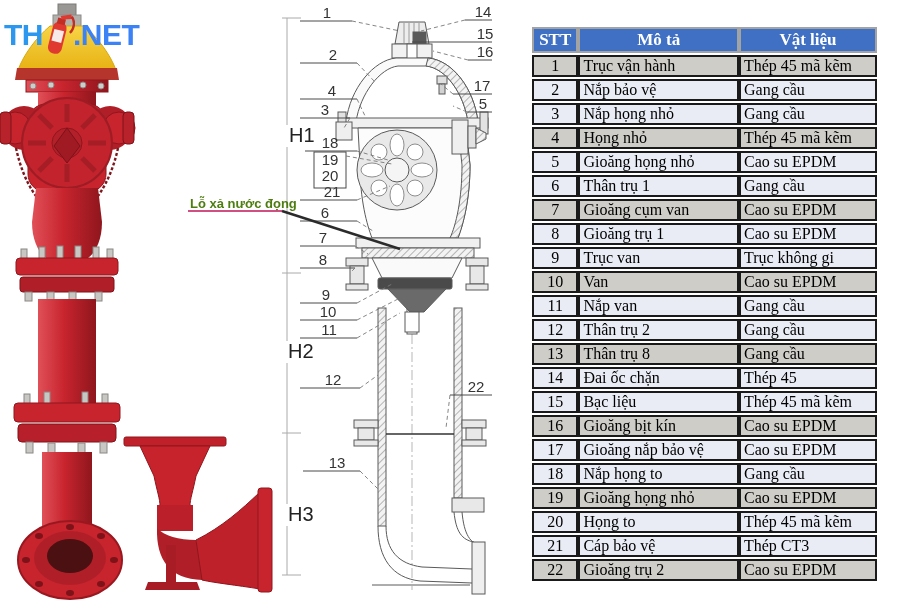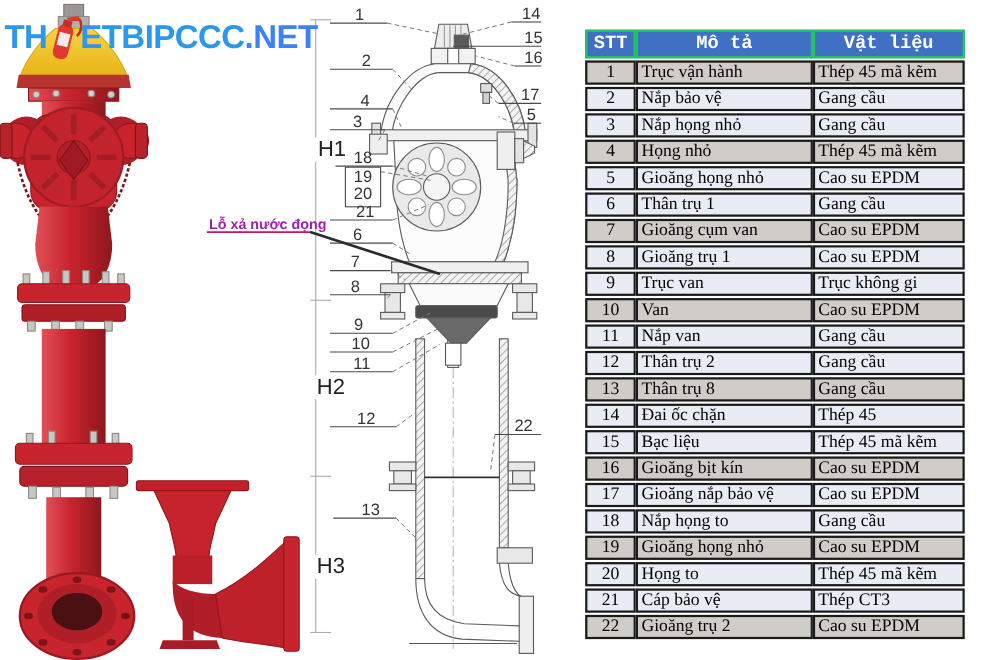--- a/index.html
+++ b/index.html
@@ -18,21 +18,21 @@
   .ul{stroke:#4a4a4a;stroke-width:1;}
   .ld{stroke:#777;stroke-width:.9;stroke-dasharray:4 3;fill:none;}
   .dim{stroke:#aaa;stroke-width:1;}
   .pul{stroke:#c2145a;stroke-width:1.6;}
   .ptr{stroke:#2b2b2b;stroke-width:2.4;}
   #drain-label{position:absolute;z-index:4;font:bold 13px "Liberation Sans",sans-serif;color:#c2145a;}
   
   #parts-table{position:absolute;left:532px;top:25px;width:345px;z-index:4;
     border-collapse:separate;border-spacing:0 2px;font-family:"Liberation Serif",serif;}
   #parts-table th{background:#4070c4;color:#fff;font-size:17px;font-weight:bold;
-    border:2px solid #22c55e;padding:1px 2px;height:20px;font-family:Liberation Mono, monospace;}
+    border:2px solid #a3a3a3;padding:1px 2px;height:20px;}
   #parts-table td{border:2px solid #1a1a1a;font-size:16px;color:#000;height:17px;
     padding:0 3px;white-space:nowrap;overflow:hidden;}
   #parts-table td.c-stt{text-align:center;width:38px;}
   #parts-table td.c-desc{width:158px;}
   #parts-table td.c-mat{width:133px;margin-left:24px;}
   #parts-table td.gray{background:#cfcdc8;}
   #parts-table td.light{background:#e9ecf5;}
 </style>
 </head>
 <body>
@@ -174,21 +174,20 @@
     <span class="blue">TH</span>
       <span class="ext"><svg width="34" height="50" viewBox="0 0 34 50">
         <g transform="rotate(14 17 25)">
           <rect x="10" y="12" width="14" height="32" rx="6" fill="#e03a30"></rect>
           <rect x="13" y="8" width="8" height="6" fill="#c22d24"></rect>
           <path d="M15,6 L25,2 L27,6 L17,9 Z" fill="#e03a30"></path>
           <path d="M26,4 C31,8 31,16 28,20" fill="none" stroke="#c22d24" stroke-width="2.4"></path>
           <rect x="12" y="20" width="10" height="12" fill="#f7e9e8"></rect>
         </g>
       </svg></span>
-      <span class="blue">ETBIPCCC</span>
       <span class="red">.NET</span>
   </div>
 
   <svg class="layer" width="530" height="600" viewBox="0 0 530 600">
     <defs>
       <pattern id="hatch" width="5" height="5" patternUnits="userSpaceOnUse" patternTransform="rotate(45)">
         <rect width="5" height="5" fill="#f3f3f3"></rect>
         <line x1="0" y1="0" x2="0" y2="5" stroke="#8a8a8a" stroke-width="1.2"></line>
       </pattern>
     </defs>
@@ -351,21 +350,21 @@
         <line x1="303" y1="471" x2="360" y2="471" class="ul"></line>
         <line x1="360" y1="471" x2="379" y2="490" class="ld"></line>
         <text x="337" y="468" class="co">13</text>
         <rect x="314" y="152" width="32" height="36" fill="none" class="ul"></rect>
         <line x1="346" y1="156" x2="392" y2="164" class="ld"></line>
         <line x1="188" y1="211" x2="282" y2="211" class="pul"></line>
         <line x1="282" y1="211" x2="400" y2="249" class="ptr"></line>
       </g>
   </svg>
 
-  <div id="drain-label" style="left: 190px; top: 196px; color: #a21caf;">Lỗ xả nước đọng</div>
+  <div id="drain-label" style="left: 190px; top: 196px; color: #4d7c0f;">Lỗ xả nước đọng</div>
 
   <table id="parts-table">
     <thead>
       <tr>
         <th>STT</th>
         <th>Mô tả</th>
         <th>Vật liệu</th>
       </tr>
     </thead>
     <tbody>

